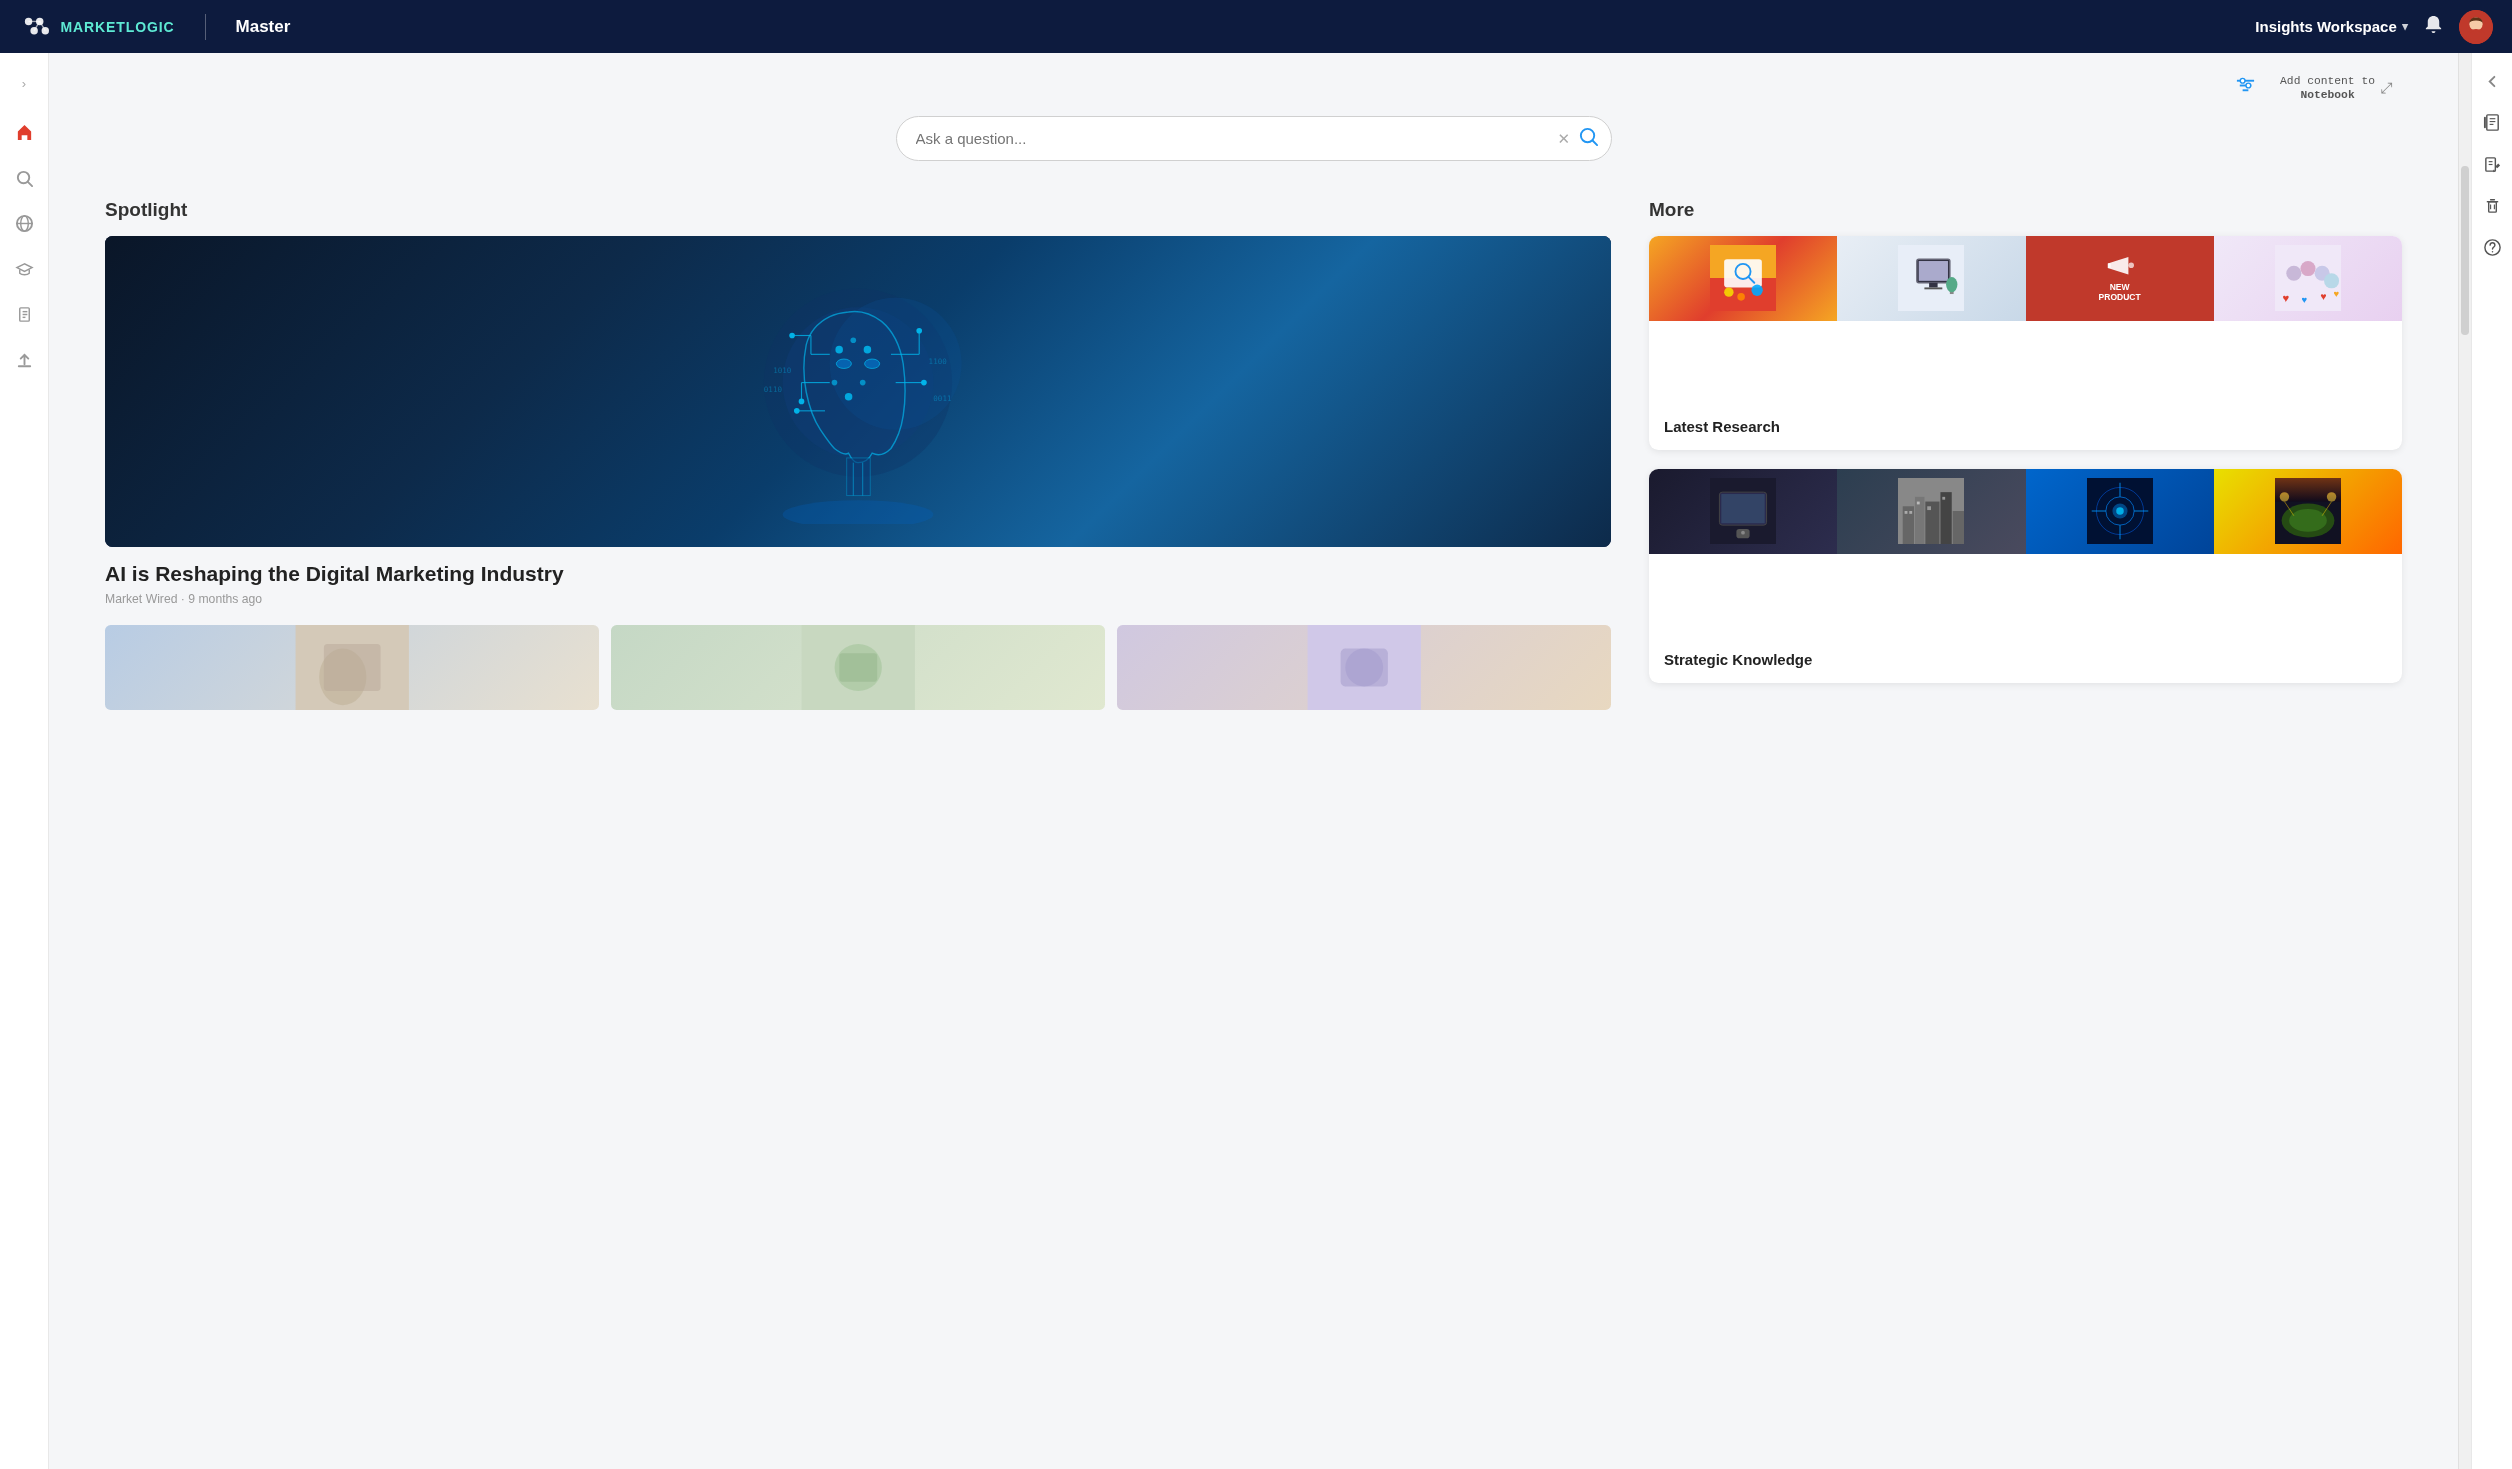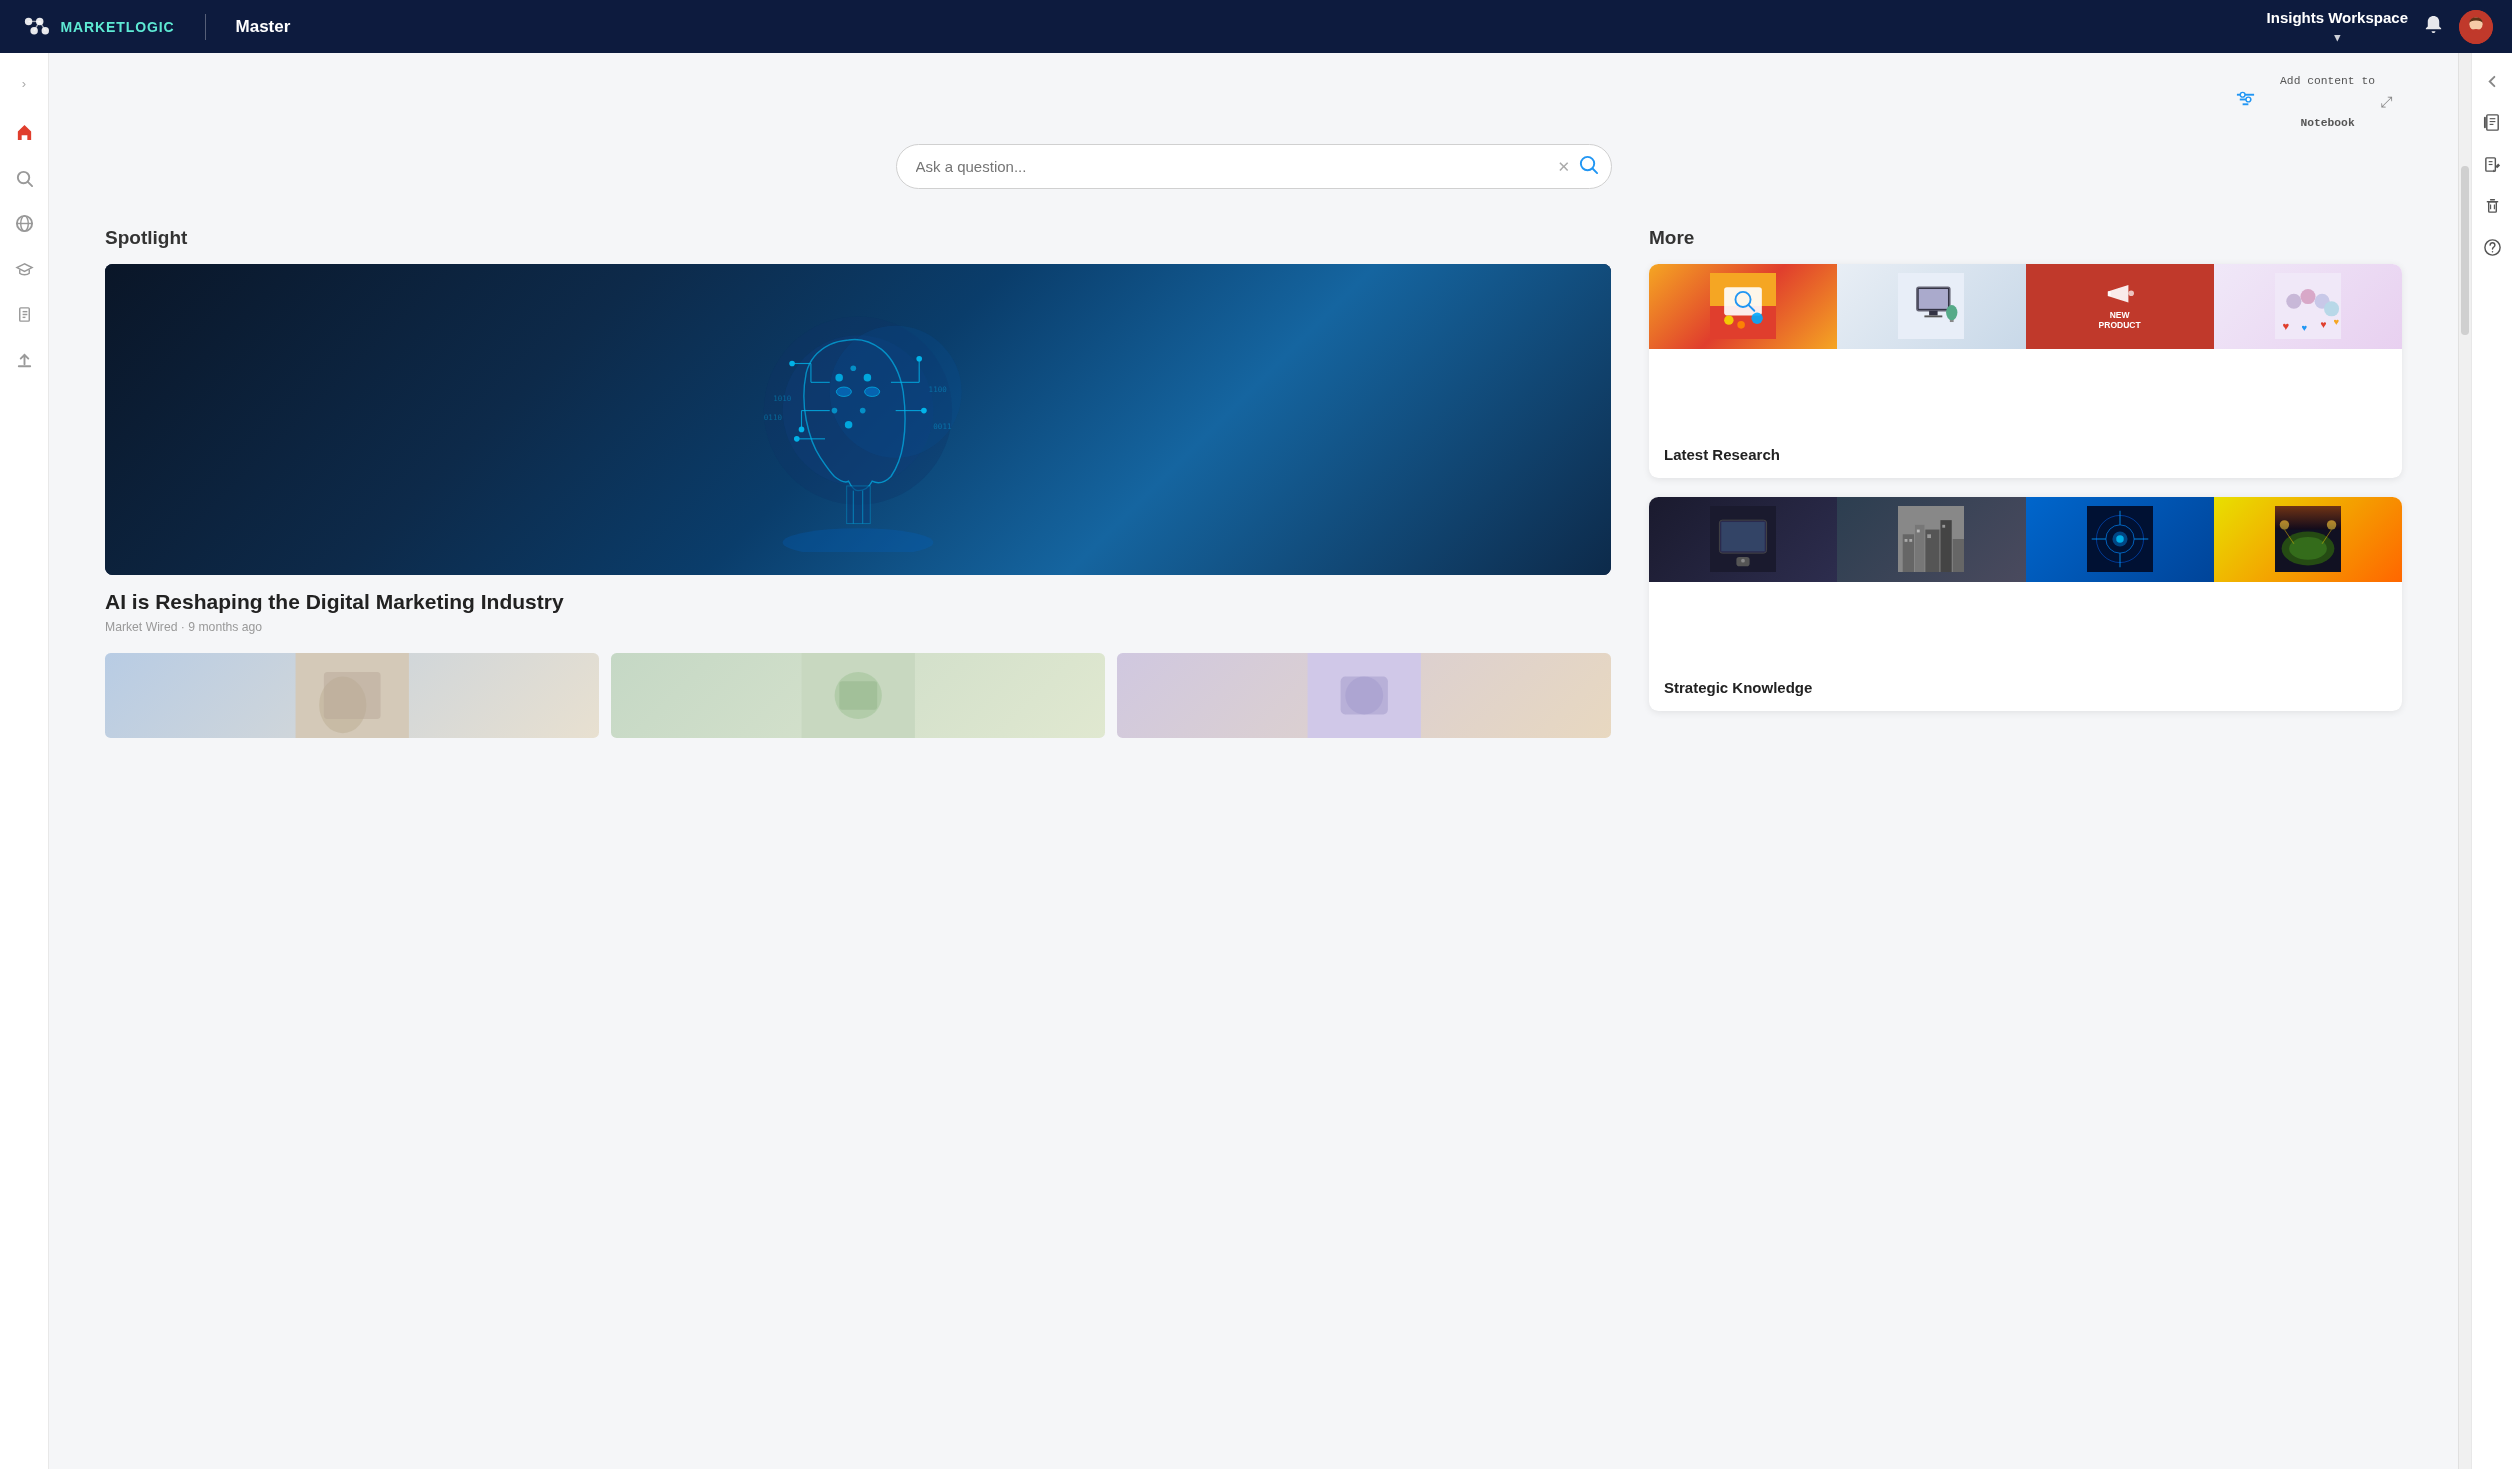--- a/index.html
+++ b/index.html
@@ -16,21 +16,21 @@
       flex-shrink: 0;
       justify-content: space-between;
     }
     .top-nav-left { display: flex; align-items: center; gap: 15px; }
     .logo { display: flex; align-items: center; gap: 7.5px; }
     .logo-text { font-weight: 700; font-size: 14px; letter-spacing: 0.9px; color: #5eead4; }
     .logo-icon { display: flex; align-items: center; }
     .logo-divider { width: 0.9px; height: 26px; background: rgba(255,255,255,0.3); margin: 0 15px; }
     .app-name { font-size: 17px; font-weight: 600; color: white; }
     .top-nav-right { display: flex; align-items: center; gap: 15px; }
-    .workspace-btn { display: flex; align-items: center; gap: 5.6px; color: white; font-size: 15px; font-weight: 600; cursor: pointer; flex-direction: column; }
+    .workspace-btn { display: flex; align-items: center; gap: 5.6px; color: white; font-size: 15px; font-weight: 600; cursor: pointer; }
     .workspace-btn .chevron { font-size: 11.3px; opacity: 0.8; }
     .notif-icon { color: white; font-size: 19px; cursor: pointer; }
     .avatar { width: 34px; height: 34px; border-radius: 50%; background: #c0392b; display: flex; align-items: center; justify-content: center; overflow: hidden; cursor: pointer; }
     .avatar svg { width: 34px; height: 34px; }
 
     
     .main-layout { display: flex; flex: 1; overflow: hidden; }
 
     
     .left-sidebar {
@@ -247,21 +247,21 @@
       justify-content: center;
       cursor: pointer;
       color: #777;
       font-size: 17px;
       border-radius: 3.8px;
     }
 
     
     .notebook-label { font-size: 11.3px; line-height: 1.3; text-align: center; font-family: Liberation Mono, monospace; }
     .notebook-label .line1 { display: block; }
-    .notebook-label .line2 { display: block; font-weight: 600; margin-top: 28px; }
+    .notebook-label .line2 { display: block; font-weight: 600; }
 
     
     .notif-wrapper { position: relative; }
 
   </style>
 </head>
 <body>
 
 <nav class="top-nav">
   <div class="top-nav-left">

